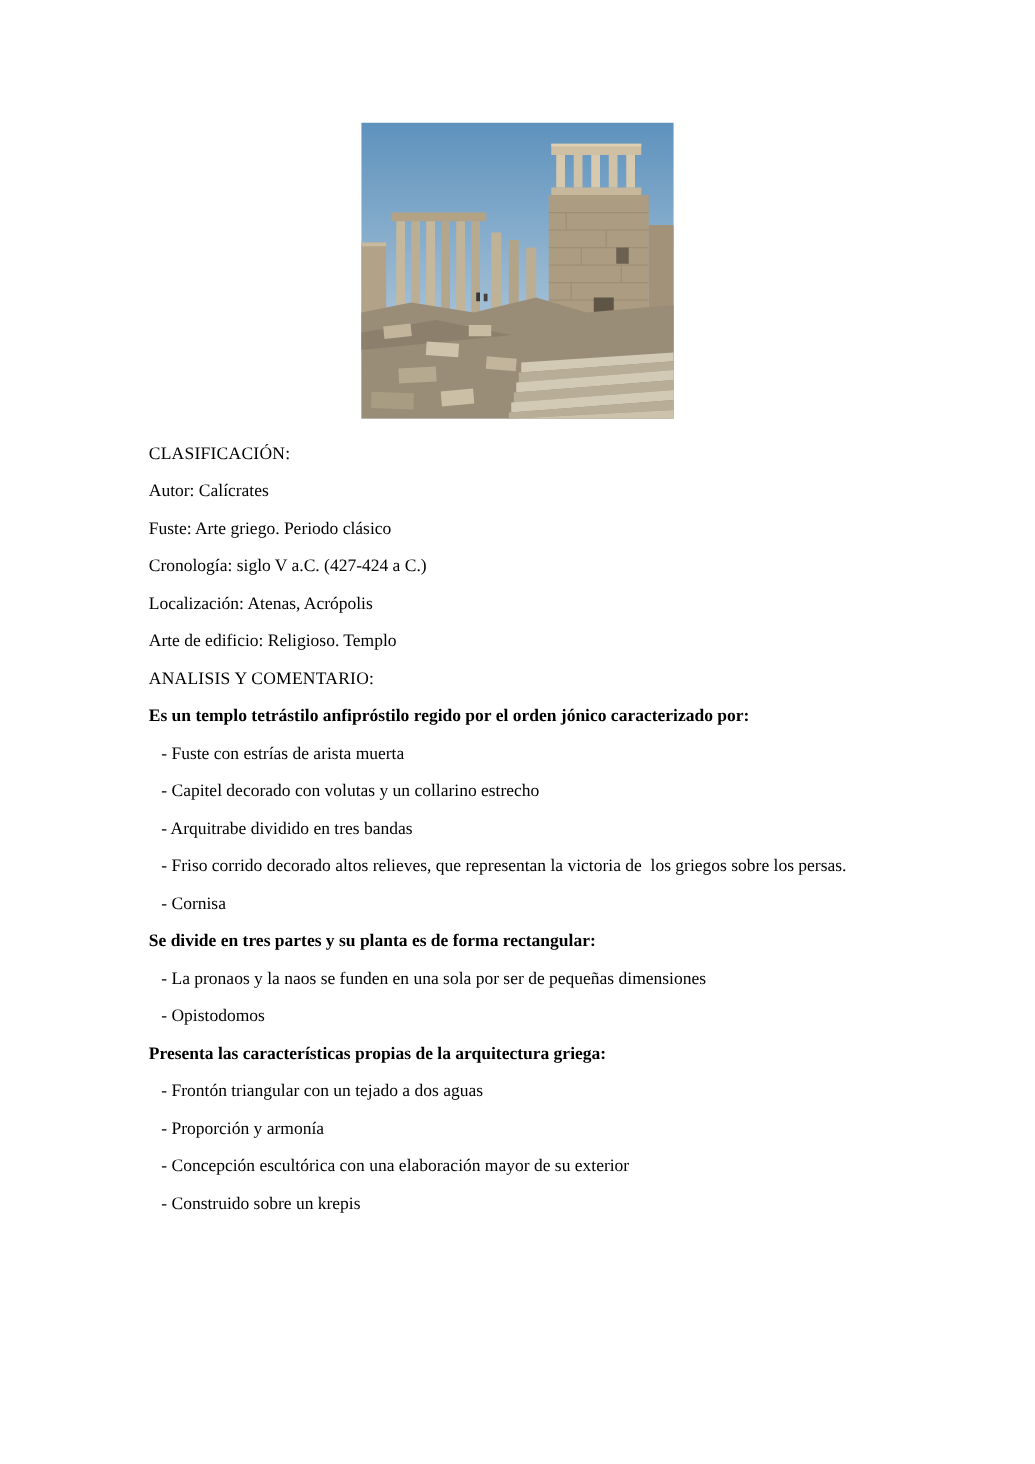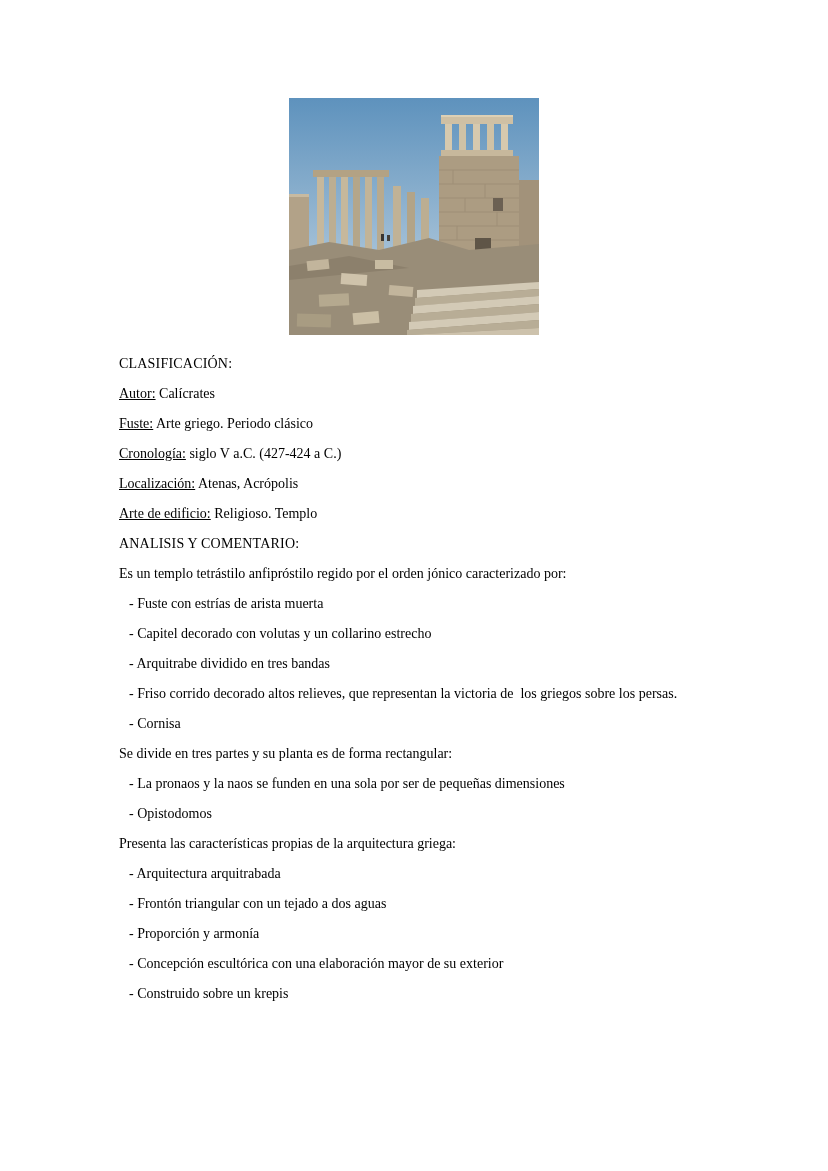--- a/index.html
+++ b/index.html
@@ -17,22 +17,22 @@
   }
   .photo {
     width: 250px;
     height: 237px;
     margin: 0 0 20px 170px;
     display: block;
   }
   .photo svg { display: block; }
   p { margin: 0 0 12px 0; line-height: 18px; }
   .heading { letter-spacing: 0.2px; }
-  .field .label { text-decoration: underline; }
-  .para { white-space: pre-wrap; }
+  .field .label { }
+  .para { white-space: pre-wrap; font-weight: bold; }
   .item { text-indent: 10px; white-space: pre-wrap; }
 </style>
 </head>
 <body>
 
 <div class="page">
 
   <figure class="photo">
     <svg viewBox="0 0 250 237" width="250" height="237">
       <defs>
@@ -148,19 +148,18 @@
   <p class="item">- Friso corrido decorado altos relieves, que representan la victoria de  los griegos sobre los persas.</p>
   <p class="item">- Cornisa</p>
 
   <p class="para">Se divide en tres partes y su planta es de forma rectangular:</p>
 
   <p class="item">- La pronaos y la naos se funden en una sola por ser de pequeñas dimensiones</p>
   <p class="item">- Opistodomos</p>
 
   <p class="para">Presenta las características propias de la arquitectura griega:</p>
 
-  <p class="item">- Arquitectura arquitrabada</p>
   <p class="item">- Frontón triangular con un tejado a dos aguas</p>
   <p class="item">- Proporción y armonía</p>
   <p class="item">- Concepción escultórica con una elaboración mayor de su exterior</p>
   <p class="item">- Construido sobre un krepis</p>
 
 </div>
 
 </body></html>

